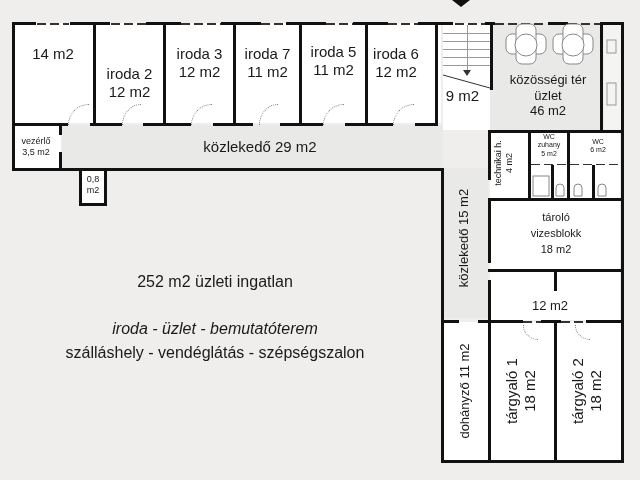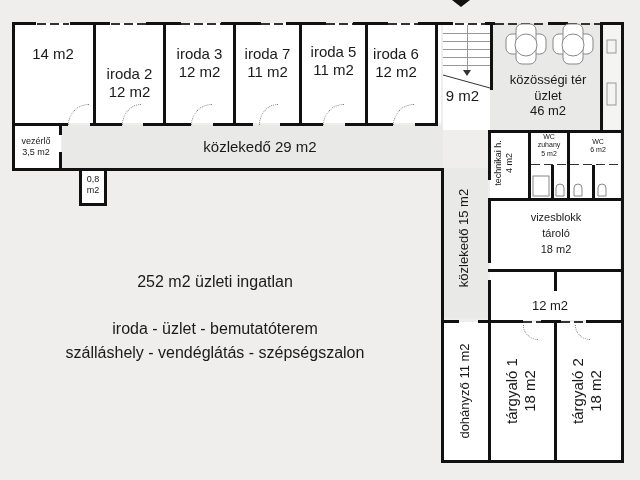--- a/index.html
+++ b/index.html
@@ -197,30 +197,30 @@
   <div>WC</div>
   <div>zuhany</div>
   <div>5 m2</div>
 </div>
 <div class="lbl xs" style="left:575px;top:138px;width:46px;">
   <div>WC</div>
   <div>6 m2</div>
 </div>
 <div class="lbl mid rot" style="left:405px;top:229px;width:120px;height:18px;">közlekedő 15 m2</div>
 <div class="lbl sm" style="left:491px;top:210px;width:130px;font-size:11px;line-height:1.45;">
+  <div>tároló</div>
   <div>vizesblokk</div>
-  <div>tároló</div>
   <div>18 m2</div>
 </div>
 <div class="lbl mid" style="left:500px;top:298px;width:100px;">12 m2</div>
 <div class="lbl mid rot" style="left:406px;top:382px;width:120px;height:18px;">dohányző 11 m2</div>
 <div class="lbl big rot" style="left:482px;top:372px;width:80px;height:38px;">
   <div>tárgyaló 1</div>
   <div>18 m2</div>
 </div>
 <div class="lbl big rot" style="left:548px;top:372px;width:80px;height:38px;">
   <div>tárgyaló 2</div>
   <div>18 m2</div>
 </div>
 
 <div class="lbl" style="left:0;top:272px;width:430px;font-size:16px;">252 m2 üzleti ingatlan</div>
-<div class="lbl" style="left:0;top:319px;width:430px;font-size:16px;">iroda - üzlet - bemutatóterem</div>
+<div class="lbl" style="left:0;top:319px;width:430px;font-size:16px;font-style:italic;">iroda - üzlet - bemutatóterem</div>
 <div class="lbl" style="left:0;top:343px;width:430px;font-size:16px;">szálláshely - vendéglátás - szépségszalon</div>
 
 </body></html>

